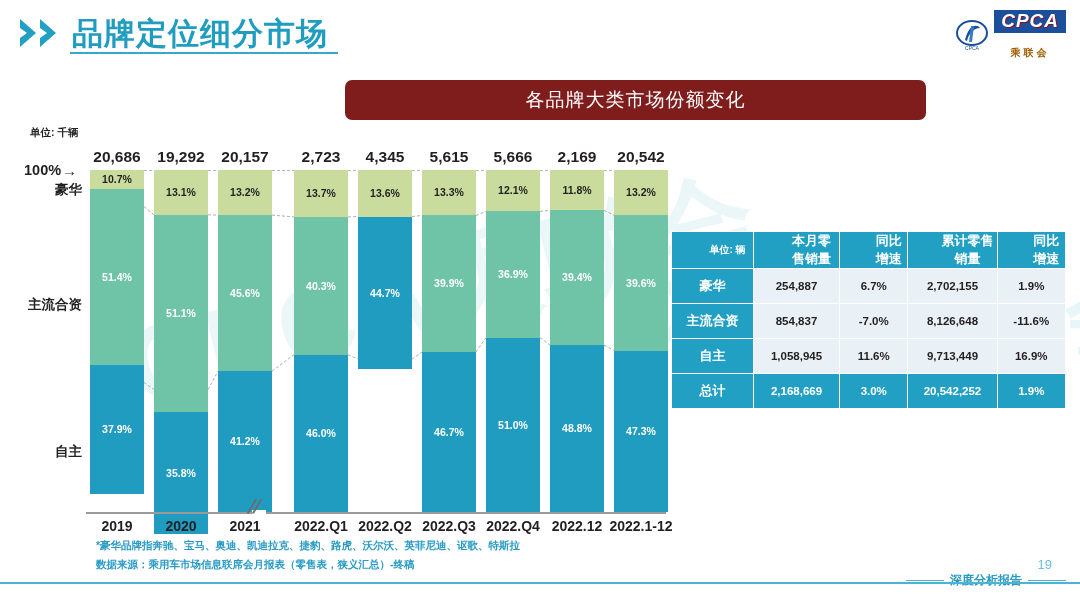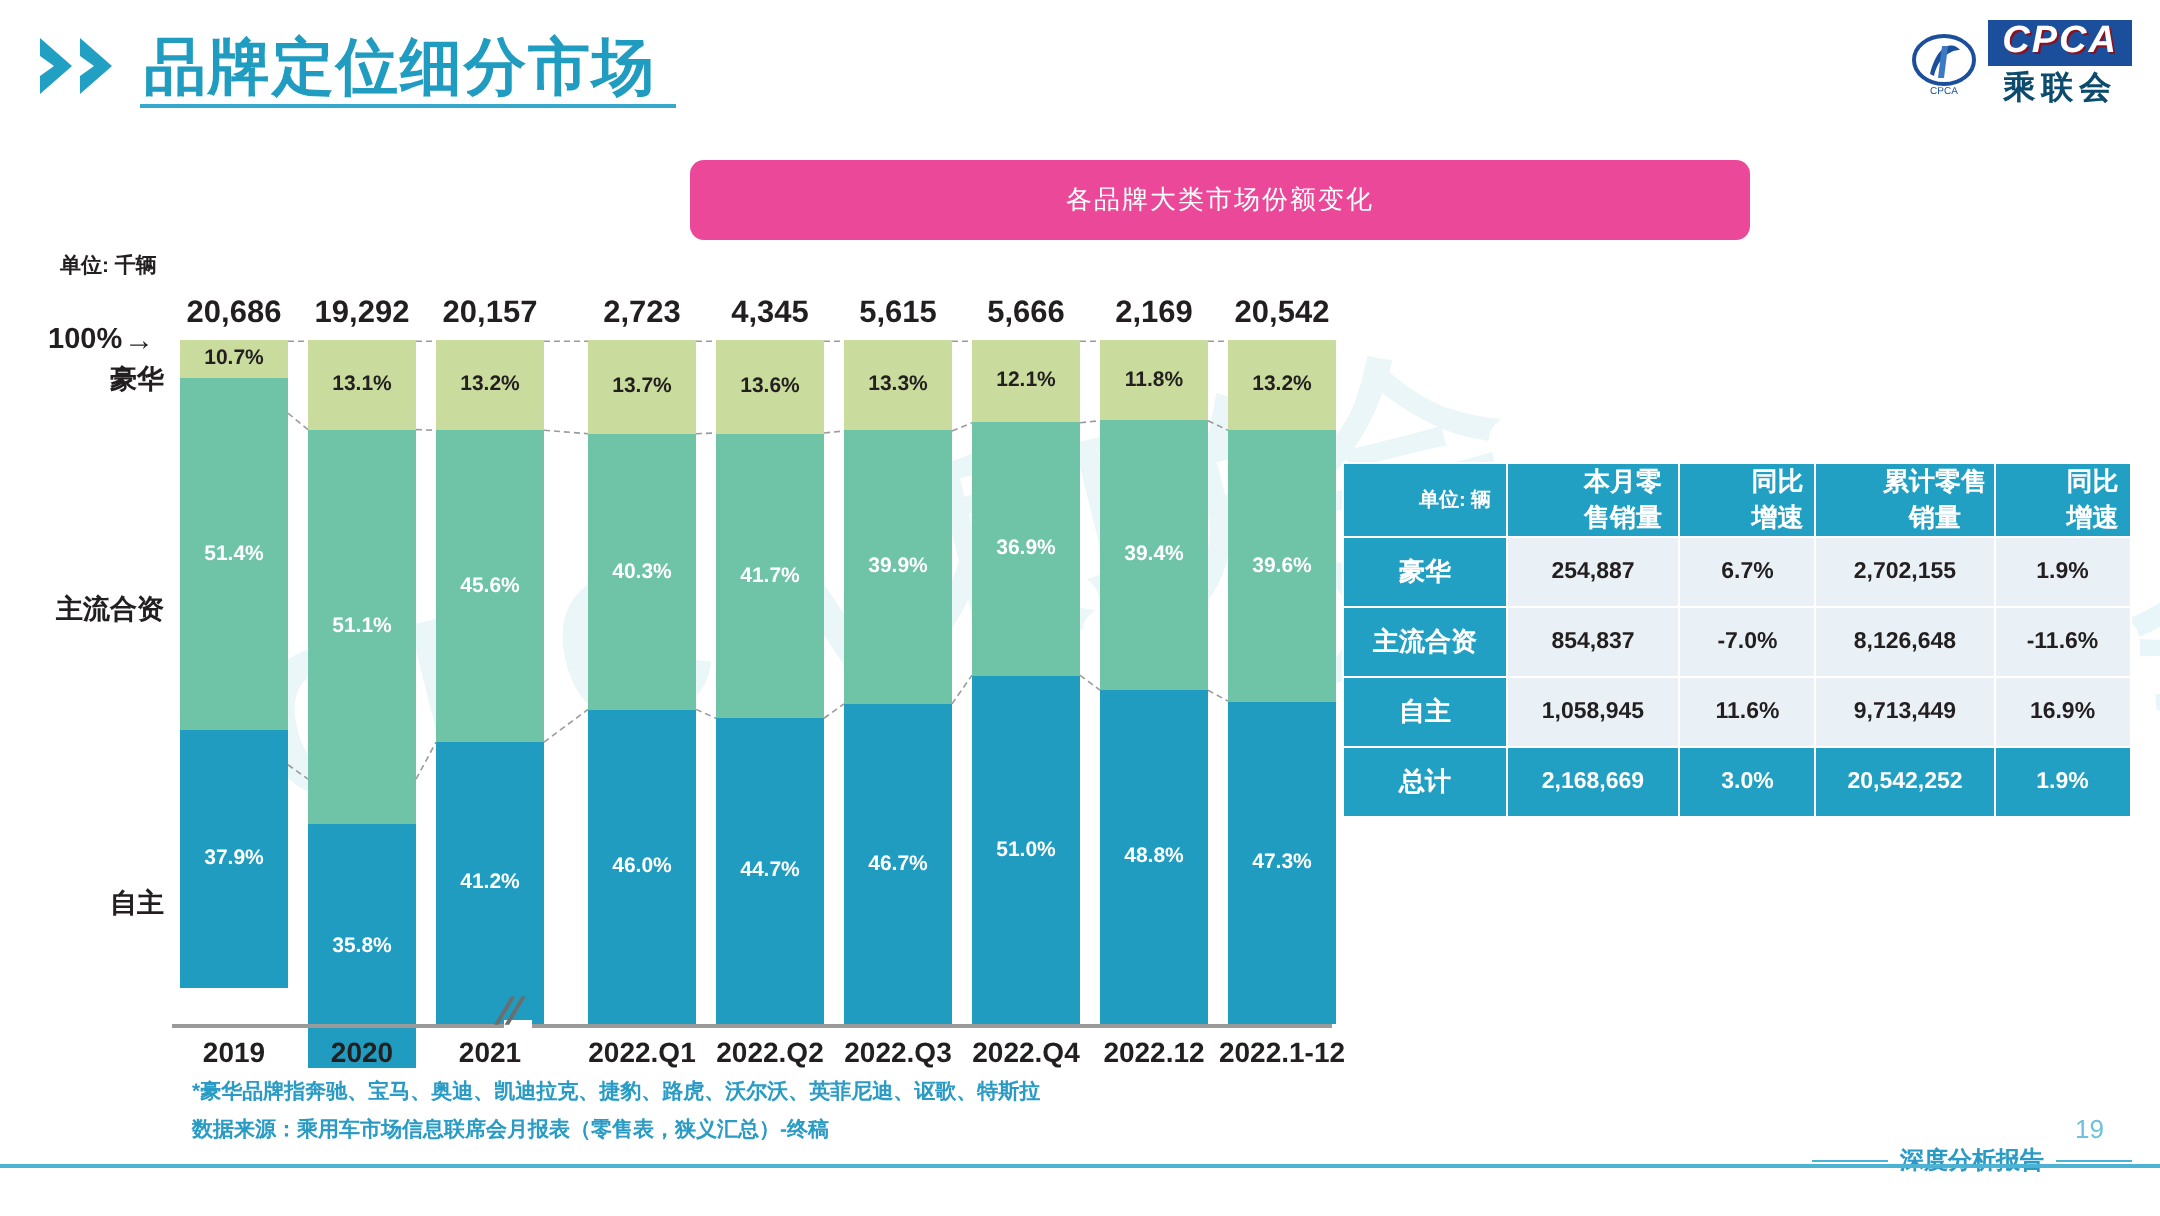--- a/index.html
+++ b/index.html
@@ -58,32 +58,32 @@
   .logo-mark { width: 34px; height: 34px; }
   .logo-text { display: flex; flex-direction: column; align-items: center; }
   .logo-cpca {
     background: #1b4f9c; color: #fff;
     font-size: 19px; font-weight: bold; font-style: italic;
     padding: 0px 7px 1px 7px; letter-spacing: 1px;
     line-height: 1.15;
     text-shadow: 1px 1px 0 #8b1020;
   }
   .logo-cn {
-    color: #0c4a6e; font-size: 16px; font-weight: bold;
-    letter-spacing: 3px; margin-top: 1px;
+    color: #a16207; font-size: 10px; font-weight: bold;
+    letter-spacing: 3px; margin-top: 13px;
   }
 
   
   .banner {
     position: absolute; left: 345px; top: 80px;
-    width: 530px; height: 40px;
-    background: #ec4899;
+    width: 581px; height: 40px;
+    background: #7f1d1d;
     border-radius: 7px;
     display: flex; align-items: center; justify-content: center;
-    color: #ffffff; font-size: 13px; letter-spacing: 1px;
+    color: #ffffff; font-size: 19px; letter-spacing: 1px;
     z-index: 3;
   }
 
   
   .unit-label {
     position: absolute; left: 30px; top: 126px;
     font-size: 10.5px; font-weight: bold; color: #231f20;
     z-index: 3;
   }
   .hundred-label {
@@ -339,23 +339,20 @@
           <span>40.3%</span>
         </div>
         <div class="seg seg-dom" style="height: 157.32px;">
           <span>46.0%</span>
         </div>
       </div>
       <div class="bar-col" style="left: 272px; height: 342px;">
         <div class="bar-total">4,345</div>
         <div class="seg seg-lux" style="height: 46.512px;">
           <span>13.6%</span>
-        </div>
-        <div class="seg seg-jv" style="height: 142.614px;">
-          <span>41.7%</span>
         </div>
         <div class="seg seg-dom" style="height: 152.874px;">
           <span>44.7%</span>
         </div>
       </div>
       <div class="bar-col" style="left: 336px; height: 342px;">
         <div class="bar-total">5,615</div>
         <div class="seg seg-lux" style="height: 45.486px;">
           <span>13.3%</span>
         </div>

